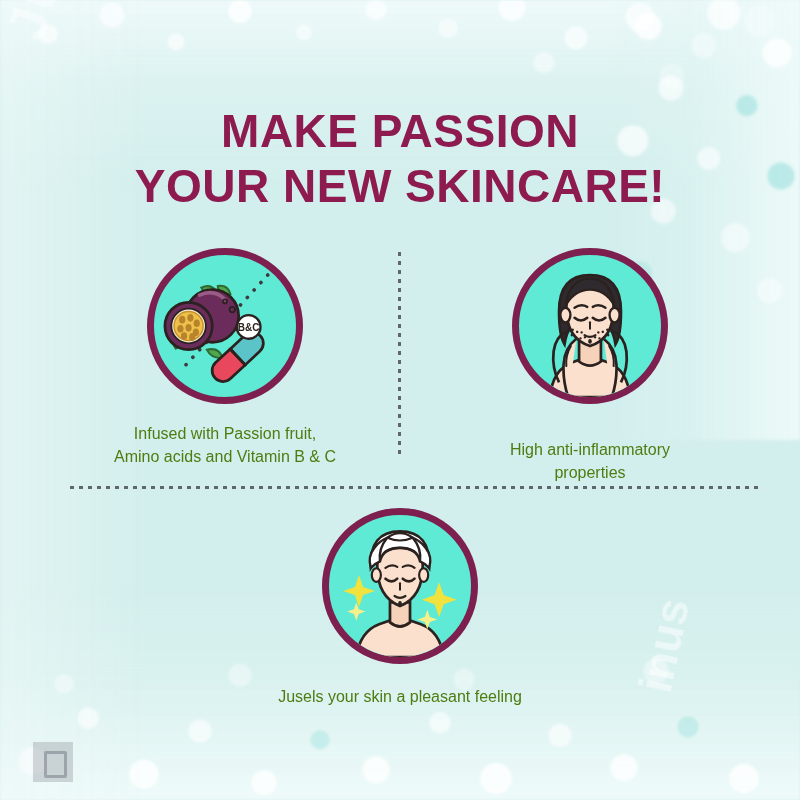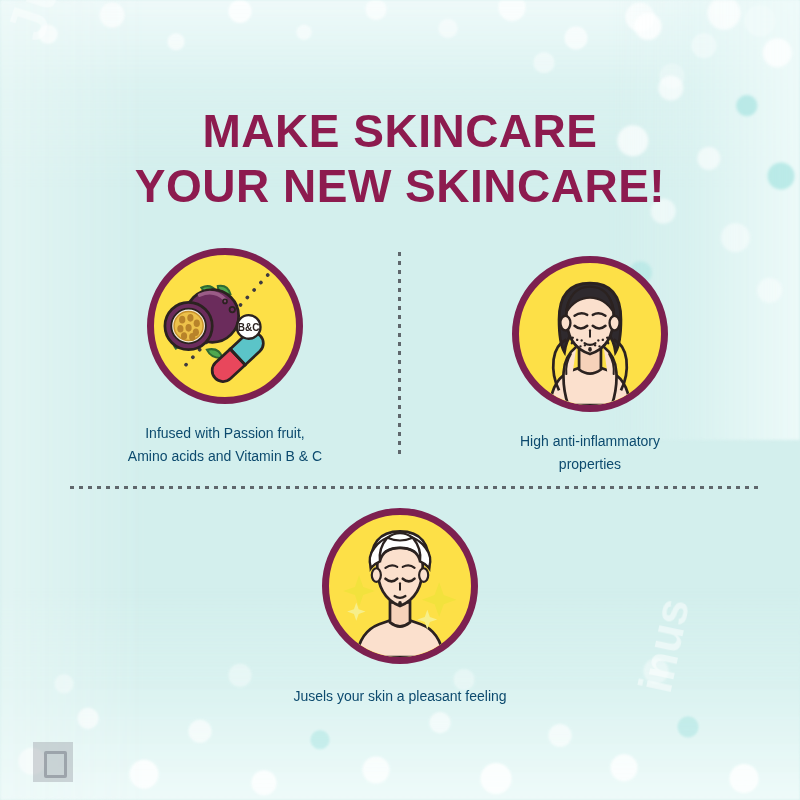--- a/index.html
+++ b/index.html
@@ -176,40 +176,40 @@
   }
 
   
   .benefit {
     position:absolute;
     display:flex;
     flex-direction:column;
     align-items:center;
   }
   #benefit-1 { left:65px;  top:248px; width:320px; }
-  #benefit-2 { left:430px; top:256px; width:320px; }
+  #benefit-2 { left:430px; top:248px; width:320px;gap:16px; }
   #benefit-3 { left:240px; top:508px; width:320px; }
 
   .icon-circle {
     width:156px; height:156px;
     border-radius:50%;
-    background:#fde047;
+    background:#5eead4;
     border:7px solid #7d2050;
     position:relative;
     overflow:hidden;
     flex:0 0 auto;
     text-align:center;
   }
   .icon-circle svg { display:block; width:100%; height:100%; }
 
   .benefit-caption {
     margin-top:18px;
     text-align:center;
-    color:#0c4a6e;
-    font-size:14px;
+    color:#4d7c0f;
+    font-size:16px;
     line-height:23px;
     font-weight:500;
     font-family:"Liberation Sans", sans-serif;
     white-space:pre-line;
   }
   #benefit-3 .benefit-caption { margin-top:21px; }
 </style>
 </head>
 <body>
 
@@ -219,21 +219,21 @@
   <div class="foam" id="foam-right"></div>
   <div class="foam" id="foam-bottom"></div>
   <div class="foam" id="foam-left"></div>
 
   <div id="ghost-text">Jusels</div>
   <div id="ghost-text-2">inus</div>
 
   <div id="watermark-chip"></div>
 
   <h1 id="headline">
-    <span class="hl-line">MAKE SKINCARE</span>
+    <span class="hl-line">MAKE PASSION</span>
     <span class="hl-line">YOUR NEW SKINCARE!</span>
   </h1>
 
   <div id="divider-vertical"></div>
   <div id="divider-horizontal"></div>
 
   <div class="benefit" id="benefit-1">
     <div class="icon-circle">
       <svg viewBox="0 0 156 156" xmlns="http://www.w3.org/2000/svg">
 

